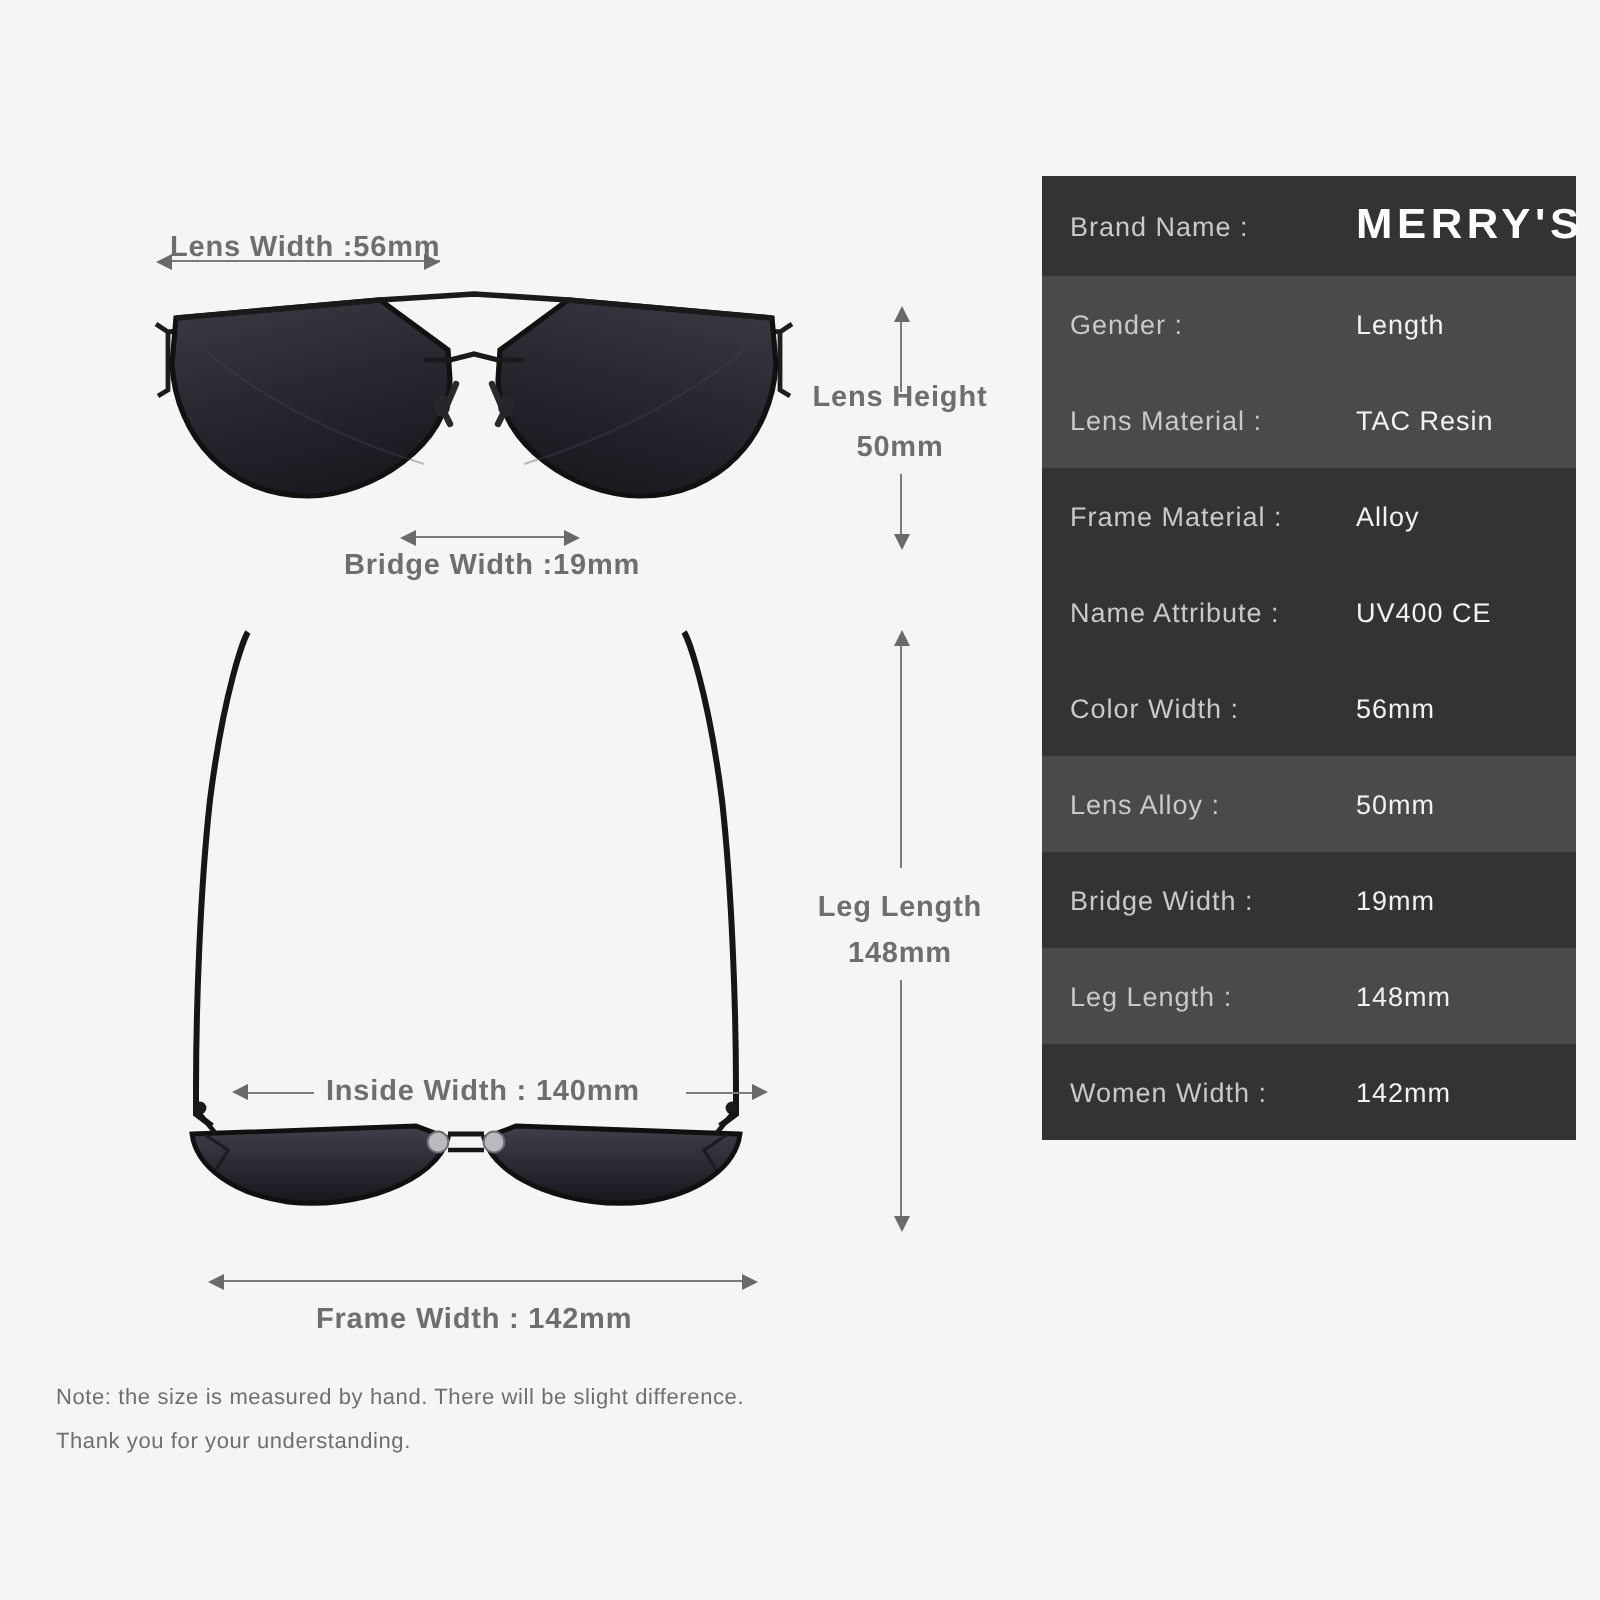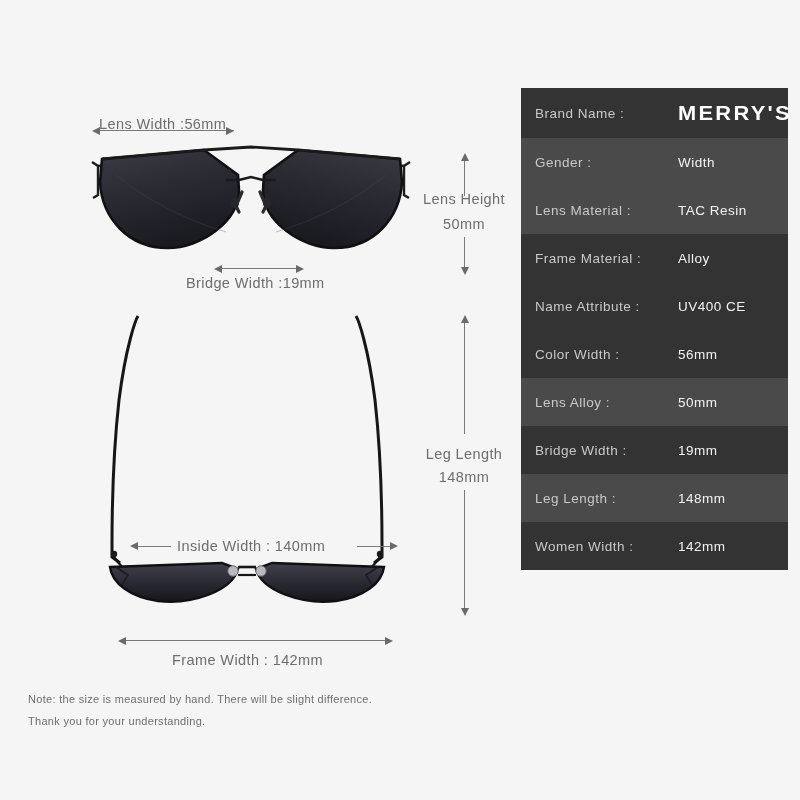--- a/index.html
+++ b/index.html
@@ -20,23 +20,24 @@
     position: absolute;
     left: 0; top: 0;
     width: 800px;
     height: 800px;
     background: #f5f5f5;
   }
 
   
   .diagram-area {
     position: absolute;
-    left: 14px; top: 0;
+    left: 0; top: 0;
     width: 510px;
     height: 710px;
+    font-weight: bold;
   }
 
   .dim-label {
     position: absolute;
     color: #6e6e6e;
     font-size: 14.5px;
     letter-spacing: 0.4px;
     white-space: nowrap;
     font-family: "Liberation Sans", sans-serif;
   }
@@ -270,21 +271,21 @@
 
   <div class="spec-table">
 
     <div class="spec-row dark brand">
       <span class="spec-label">Brand Name :</span>
       <span class="brand-logo">MERRY'S</span>
     </div>
 
     <div class="spec-row light">
       <span class="spec-label">Gender :</span>
-      <span class="spec-value">Width</span>
+      <span class="spec-value">Length</span>
     </div>
 
     <div class="spec-row light">
       <span class="spec-label">Lens Material :</span>
       <span class="spec-value">TAC Resin</span>
     </div>
 
     <div class="spec-row dark">
       <span class="spec-label">Frame Material :</span>
       <span class="spec-value">Alloy</span>

